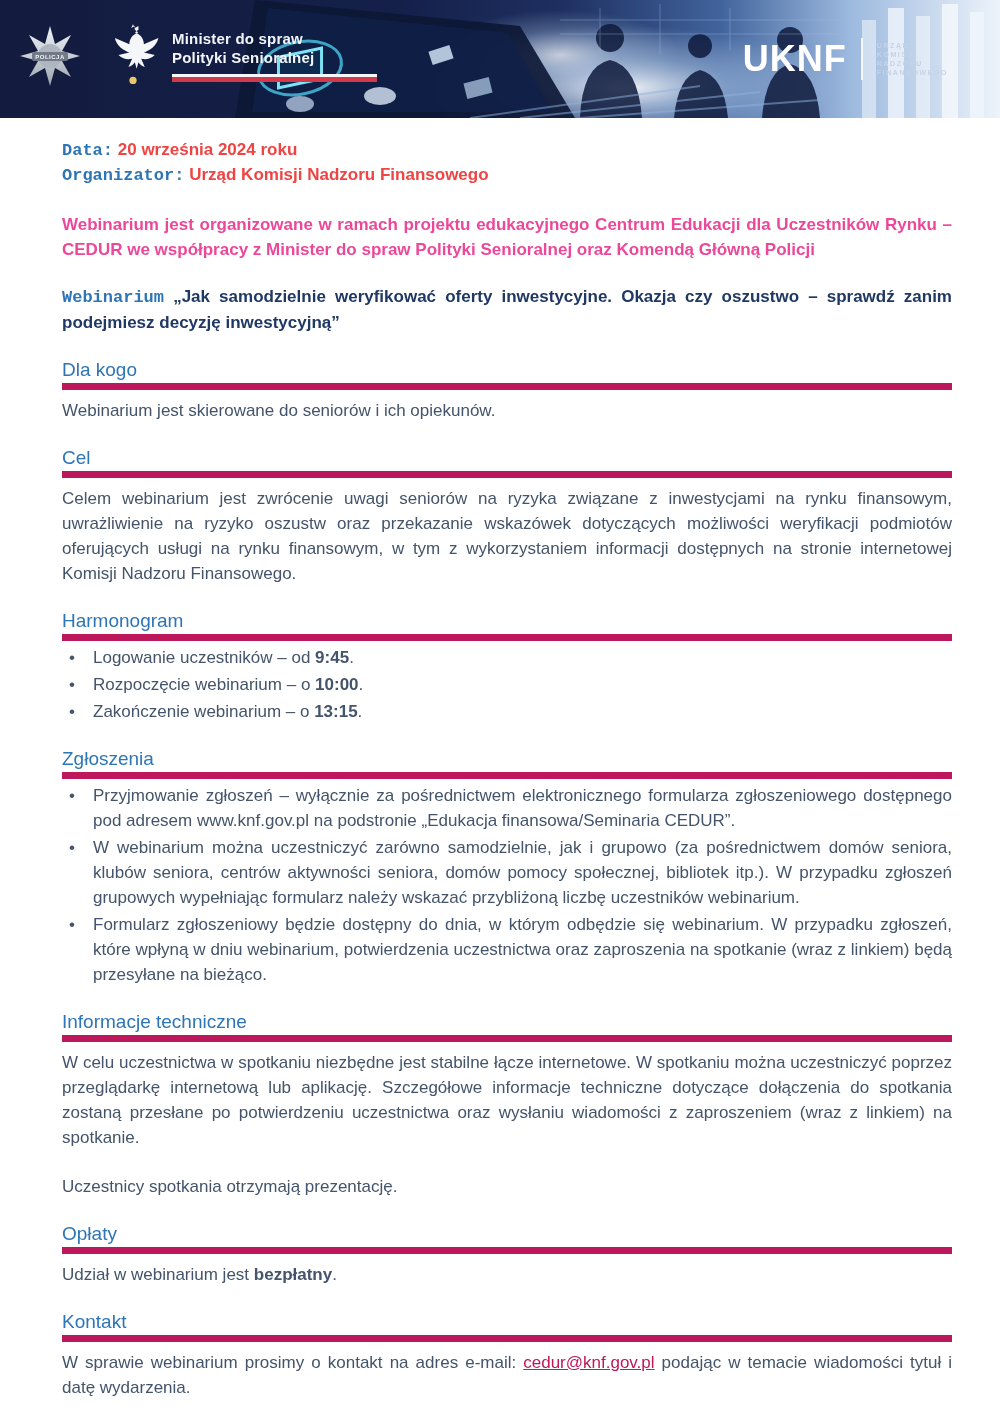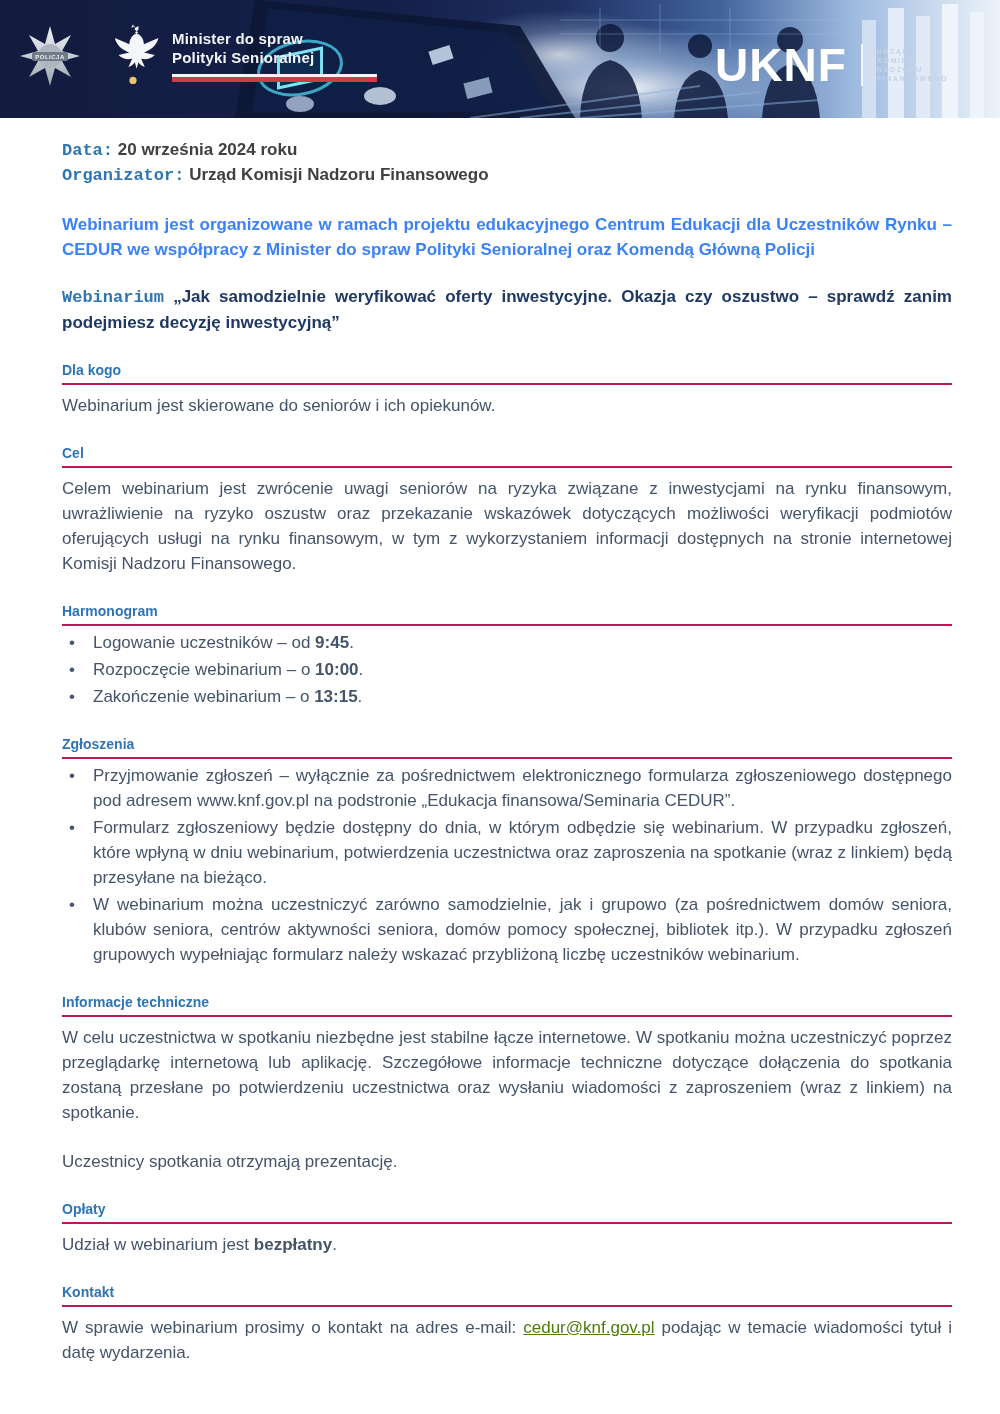--- a/index.html
+++ b/index.html
@@ -24,63 +24,63 @@
   }
   .ministry{display:flex;align-items:center;gap:10px;}
   .ministry-text{color:#f2f5fa;font-size:15px;font-weight:bold;line-height:1.25;letter-spacing:.2px;}
   .flag-bar{display:block;margin-top:6px;width:205px;}
   .flag-bar .white{display:block;height:3px;background:#f5f6f8;}
   .flag-bar .red{display:block;height:5px;background:#d03a4b;}
   .uknf{
     position:absolute;right:52px;top:38px;z-index:2;
     display:flex;align-items:center;gap:14px;color:#ffffff;
   }
-  .uknf-word{font-size:46px;font-weight:bold;letter-spacing:1px;text-align:right;}
+  .uknf-word{font-size:36px;font-weight:bold;letter-spacing:1px;text-align:right;}
   .uknf-divider{display:block;width:2px;height:42px;background:rgba(255,255,255,.85);}
   .uknf-sub{display:flex;flex-direction:column;gap:2px;font-size:7px;letter-spacing:1.6px;color:#c7d2e6;font-weight:bold;}
 
   
   .content{
     padding:20px 48px 0 62px;
     color:#44546A;
     font-size:17px;line-height:25px;
   }
   .content p{margin:0;}
   .meta-line{line-height:24px;}
   .label{color:#2E75B6;font-weight:bold;font-family:Liberation Mono, monospace;}
   .b,.strong{font-weight:bold;}
-  .navy{color:#404040;}
-  .intro{margin-top:24px !important;font-weight:bold;color:#3b82f6;text-align:justify;}
+  .navy{color:#ef4444;}
+  .intro{margin-top:24px !important;font-weight:bold;color:#ec4899;text-align:justify;}
   .doc-title{margin-top:22px !important;font-weight:bold;color:#1F3864;text-align:justify;}
   .doc-title .label{font-weight:bold;}
 
   .section{margin-top:24px;}
   .section h2{
     margin:0;
-    font-size:14px;line-height:22px;
-    color:#2E75B6;font-weight:bold;
-    border-bottom:2px solid #be185d;
+    font-size:19px;line-height:22px;
+    color:#2E75B6;font-weight:normal;
+    border-bottom:7px solid #be185d;
     padding-bottom:2px;
   }
   .section .body-text{margin-top:8px;text-align:justify;}
   .bullet-list{
     list-style:none;margin:4px 0 0 0;padding:0;
   }
   .bullet-list li{
     position:relative;
     padding-left:31px;
     text-align:justify;
     margin-bottom:2px;
   }
   .bullet-list li::before{
     content:"\2022";
     position:absolute;left:7px;top:0;
     color:#44546A;font-size:17px;
   }
-  .link{color:#4d7c0f;text-decoration:underline;}
+  .link{color:#be185d;text-decoration:underline;}
 </style>
 </head>
 <body>
 
 <div class="page">
 
   <header class="banner">
     <svg class="banner-art" viewBox="0 0 1000 118" preserveAspectRatio="none" aria-hidden="true">
       <defs>
         <linearGradient id="bgGrad" x1="0" y1="0" x2="1" y2="0">
@@ -218,22 +218,22 @@
           <li><span>Logowanie uczestników – od </span><span class="b">9:45</span><span>.</span></li>
           <li><span>Rozpoczęcie webinarium – o </span><span class="b">10:00</span><span>.</span></li>
           <li><span>Zakończenie webinarium – o </span><span class="b">13:15</span><span>.</span></li>
         </ul>
     </section>
 
     <section class="section">
       <h2>Zgłoszenia</h2>
       <ul class="bullet-list">
           <li><span>Przyjmowanie zgłoszeń – wyłącznie za pośrednictwem elektronicznego formularza zgłoszeniowego dostępnego pod adresem www.knf.gov.pl na podstronie „Edukacja finansowa/Seminaria CEDUR”.</span></li>
+          <li><span>W webinarium można uczestniczyć zarówno samodzielnie, jak i grupowo (za pośrednictwem domów seniora, klubów seniora, centrów aktywności seniora, domów pomocy społecznej, bibliotek itp.). W przypadku zgłoszeń grupowych wypełniając formularz należy wskazać przybliżoną liczbę uczestników webinarium.</span></li>
           <li><span>Formularz zgłoszeniowy będzie dostępny do dnia, w którym odbędzie się webinarium. W przypadku zgłoszeń, które wpłyną w dniu webinarium, potwierdzenia uczestnictwa oraz zaproszenia na spotkanie (wraz z linkiem) będą przesyłane na bieżąco.</span></li>
-          <li><span>W webinarium można uczestniczyć zarówno samodzielnie, jak i grupowo (za pośrednictwem domów seniora, klubów seniora, centrów aktywności seniora, domów pomocy społecznej, bibliotek itp.). W przypadku zgłoszeń grupowych wypełniając formularz należy wskazać przybliżoną liczbę uczestników webinarium.</span></li>
         </ul>
     </section>
 
     <section class="section">
       <h2>Informacje techniczne</h2>
       <p class="body-text">W celu uczestnictwa w spotkaniu niezbędne jest stabilne łącze internetowe. W spotkaniu można uczestniczyć poprzez przeglądarkę internetową lub aplikację. Szczegółowe informacje techniczne dotyczące dołączenia do spotkania zostaną przesłane po potwierdzeniu uczestnictwa oraz wysłaniu wiadomości z zaproszeniem (wraz z linkiem) na spotkanie.</p>
     </section>
 
     <section class="section">
       <p class="body-text">Uczestnicy spotkania otrzymają prezentację.</p>

